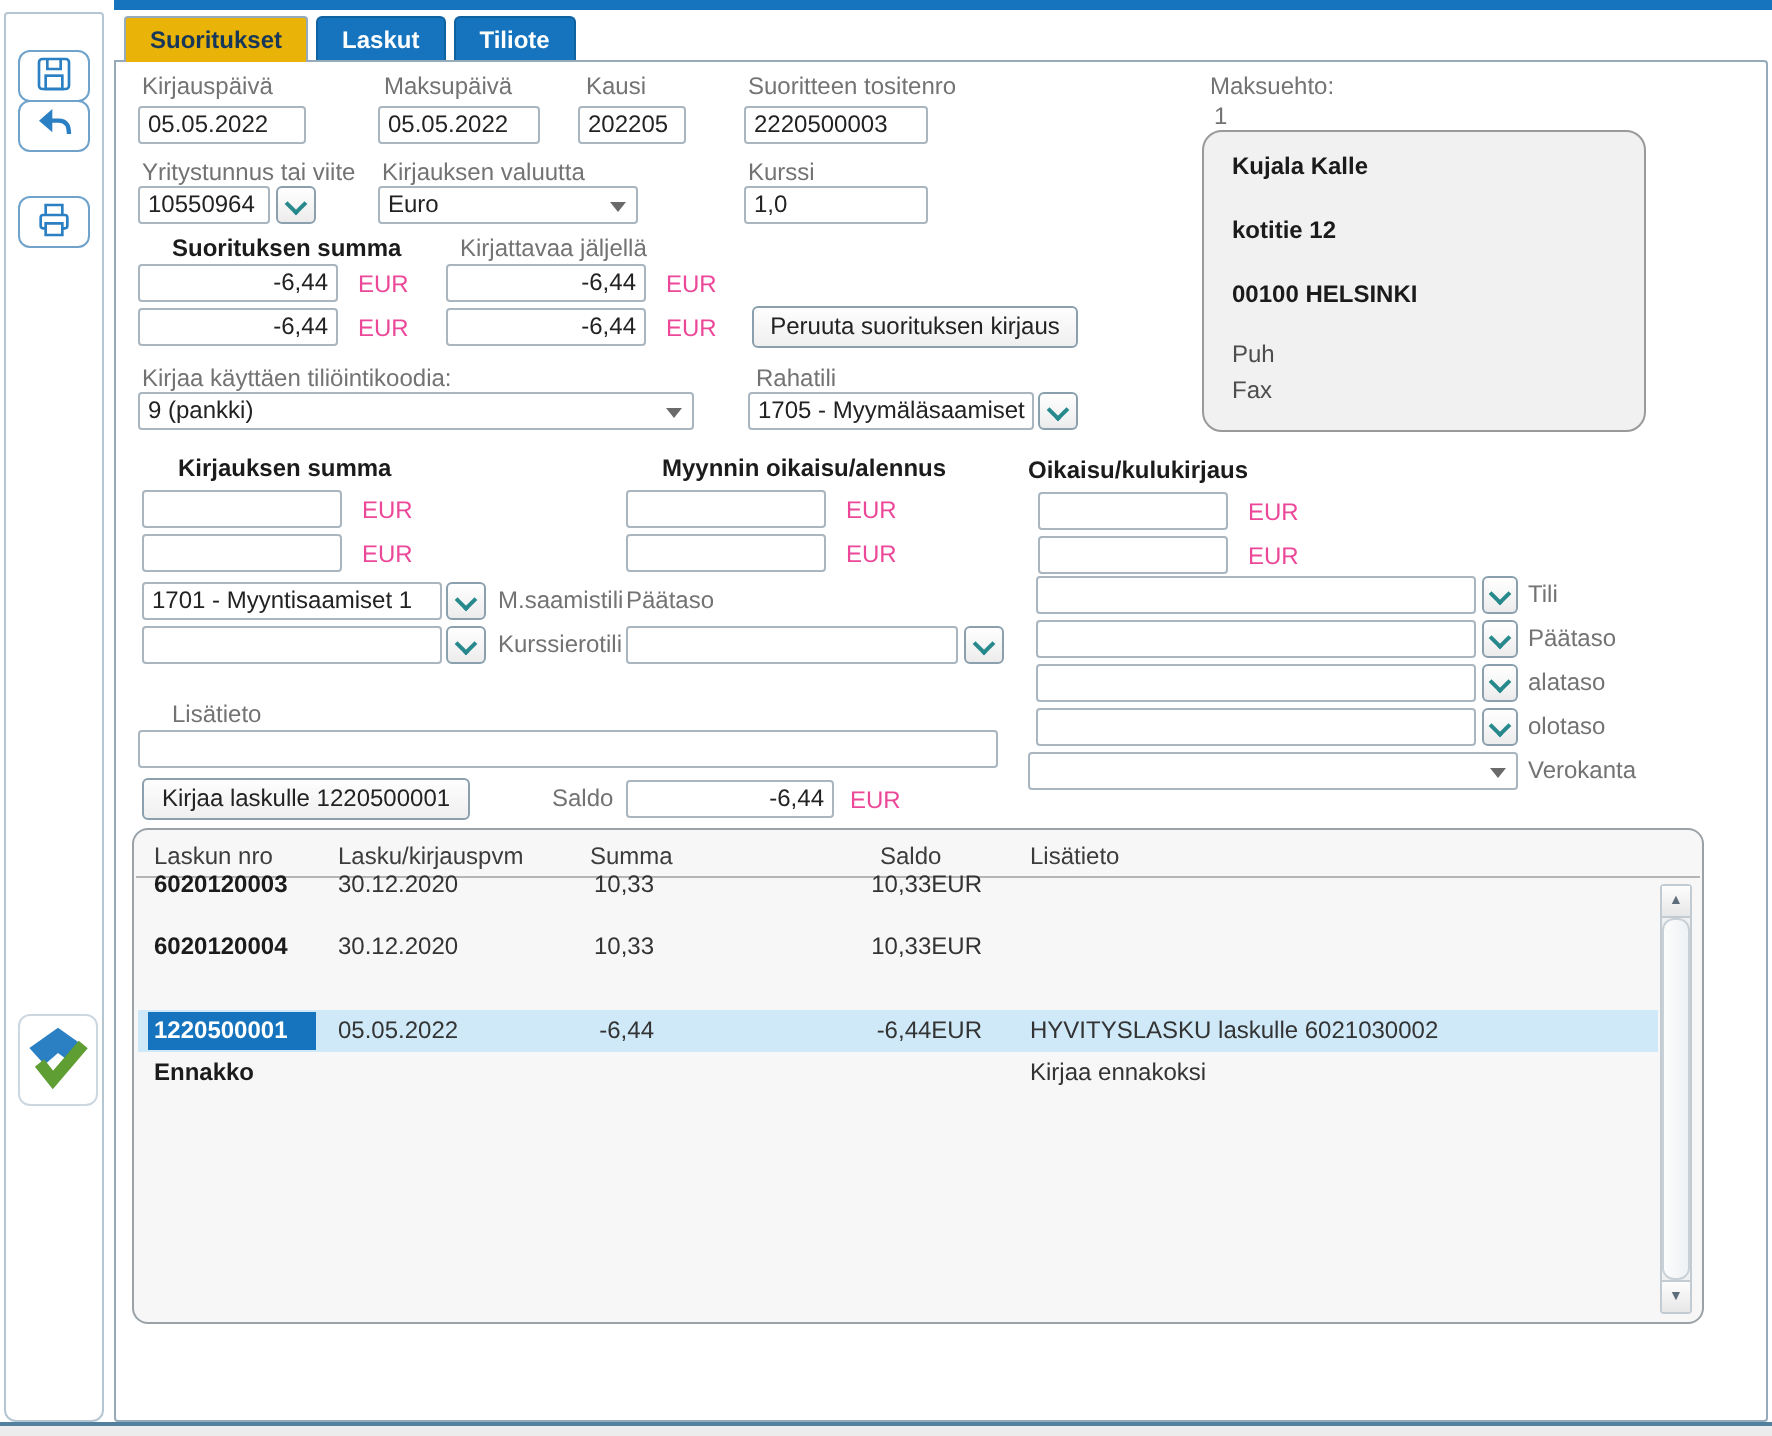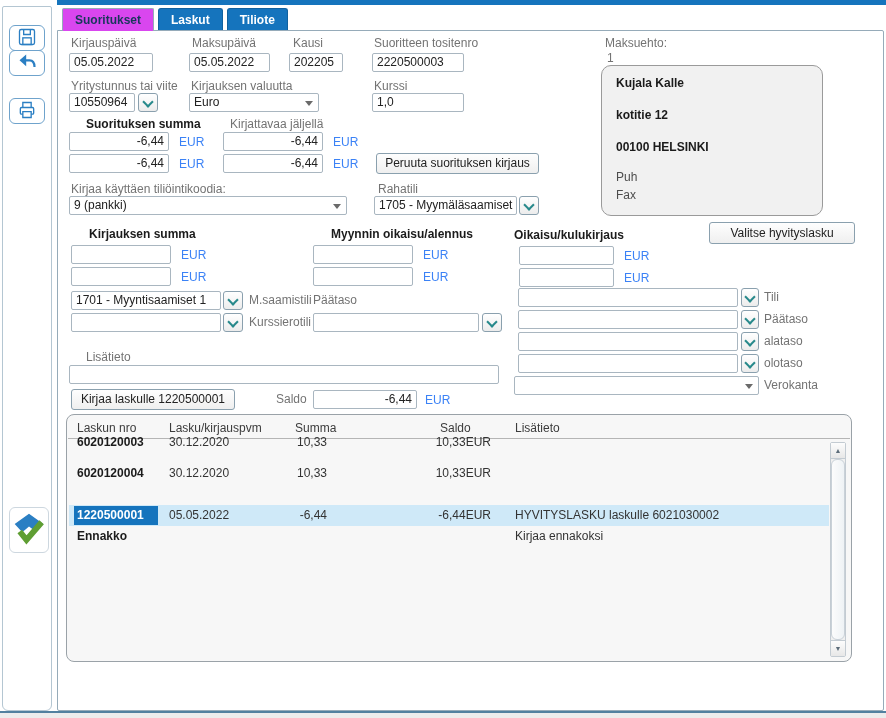--- a/index.html
+++ b/index.html
@@ -5,21 +5,21 @@
   html,body{margin:0;padding:0}
   body{
     width:886px;height:718px;position:relative;background:#fff;
     font-family:"Liberation Sans",sans-serif;font-size:12px;color:#333;overflow:hidden;
   }
   .lbl{position:absolute;color:#737373;white-space:nowrap;line-height:13px}
   .b{font-weight:bold;color:#1b1b1b}
   .fld{position:absolute;box-sizing:border-box;height:19px;background:#fff;border:1px solid #a9b6c0;
        border-radius:2px;line-height:17px;padding:0 4px;color:#222;white-space:nowrap;overflow:hidden}
   .r{text-align:right}
-  .eur{position:absolute;color:#3b82f6}
+  .eur{position:absolute;color:#ec4899}
   .btn{position:absolute;box-sizing:border-box;background:linear-gradient(#fefefe,#efefef);
        border:1px solid #8aa0ae;border-radius:3px;color:#222;text-align:center;white-space:nowrap;cursor:default}
   .split{position:absolute;box-sizing:border-box;width:20px;height:19px;background:linear-gradient(#fff,#ececec);
        border:1px solid #8aa0ae;border-radius:3px;display:flex;align-items:center;justify-content:center}
   .chev{width:6px;height:6px;border-left:2px solid #27898b;border-bottom:2px solid #27898b;
        transform:rotate(-45deg);margin-top:-2px}
   .flatarrow{position:absolute;right:5px;top:7px;width:0;height:0;border-left:4px solid transparent;
        border-right:4px solid transparent;border-top:5px solid #6a6a6a}
 
   #topbar{position:absolute;left:57px;top:0;width:829px;height:5px;background:#1574bd}
@@ -32,21 +32,21 @@
        border-radius:6px;display:flex;align-items:center;justify-content:center}
   #logobtn{position:absolute;left:6px;top:500px;width:38px;height:44px;background:#fff;border:1px solid #cdd7df;
        border-radius:6px;display:flex;align-items:center;justify-content:center}
 
   #panel{position:absolute;left:57px;top:30px;width:827px;height:681px;box-sizing:border-box;
        background:#fff;border:1px solid #96abb9;border-radius:0 2px 2px 2px}
 
   #tabs{position:absolute;left:62px;top:8px;display:flex;gap:4px;z-index:6}
   .tab{box-sizing:border-box;height:22px;line-height:22px;padding:0 12px;font-weight:bold;font-size:12px;
        background:#1574bd;color:#fff;border-radius:3px 3px 0 0;border:1px solid #10619f;border-bottom:none}
-  .tab.active{height:23px;line-height:22px;background:#d946ef;color:#17375a;border:1px solid #96abb9;
+  .tab.active{height:23px;line-height:22px;background:#eab308;color:#17375a;border:1px solid #96abb9;
        border-bottom:none;border-radius:2px 2px 0 0}
 
   #custbox{position:absolute;left:543px;top:34px;width:222px;height:151px;box-sizing:border-box;
        background:#f1f1f1;border:1px solid #9a9a9a;border-radius:10px}
   .custline{position:absolute;left:14px;white-space:nowrap}
 
   #invtable{position:absolute;left:8px;top:383px;width:786px;height:248px;box-sizing:border-box;
        background:#f7f7f7;border:1px solid #9aa2a8;border-radius:8px}
   .th{position:absolute;top:6px;color:#3c3c3c;white-space:nowrap}
   .hdr-sep{position:absolute;left:1px;right:1px;top:23px;border-bottom:1px solid #b5b5b5}
@@ -164,21 +164,20 @@
   <div class="fld" style="left:11px;top:165px;width:278px"><span>9 (pankki)</span><span class="flatarrow"></span></div>
   <div class="lbl" style="left:320px;top:152px">Rahatili</div>
   <div class="fld" style="left:316px;top:165px;width:143px">1705 - Myymäläsaamiset</div>
   <div class="split" style="left:461px;top:165px">
       <span class="chev"></span>
     </div>
 
   <div class="lbl b" style="left:31px;top:197px">Kirjauksen summa</div>
   <div class="lbl b" style="left:273px;top:197px">Myynnin oikaisu/alennus</div>
   <div class="lbl b" style="left:456px;top:198px">Oikaisu/kulukirjaus</div>
-  <div class="btn" style="left:651px;top:191px;width:146px;height:22px;line-height:20px">Valitse hyvityslasku</div>
 
   <div class="fld r" style="left:13px;top:214px;width:100px"></div>
   <div class="eur" style="left:123px;top:217px">EUR</div>
   <div class="fld r" style="left:13px;top:236px;width:100px"></div>
   <div class="eur" style="left:123px;top:239px">EUR</div>
 
   <div class="fld r" style="left:255px;top:214px;width:100px"></div>
   <div class="eur" style="left:365px;top:217px">EUR</div>
   <div class="fld r" style="left:255px;top:236px;width:100px"></div>
   <div class="eur" style="left:365px;top:239px">EUR</div>

